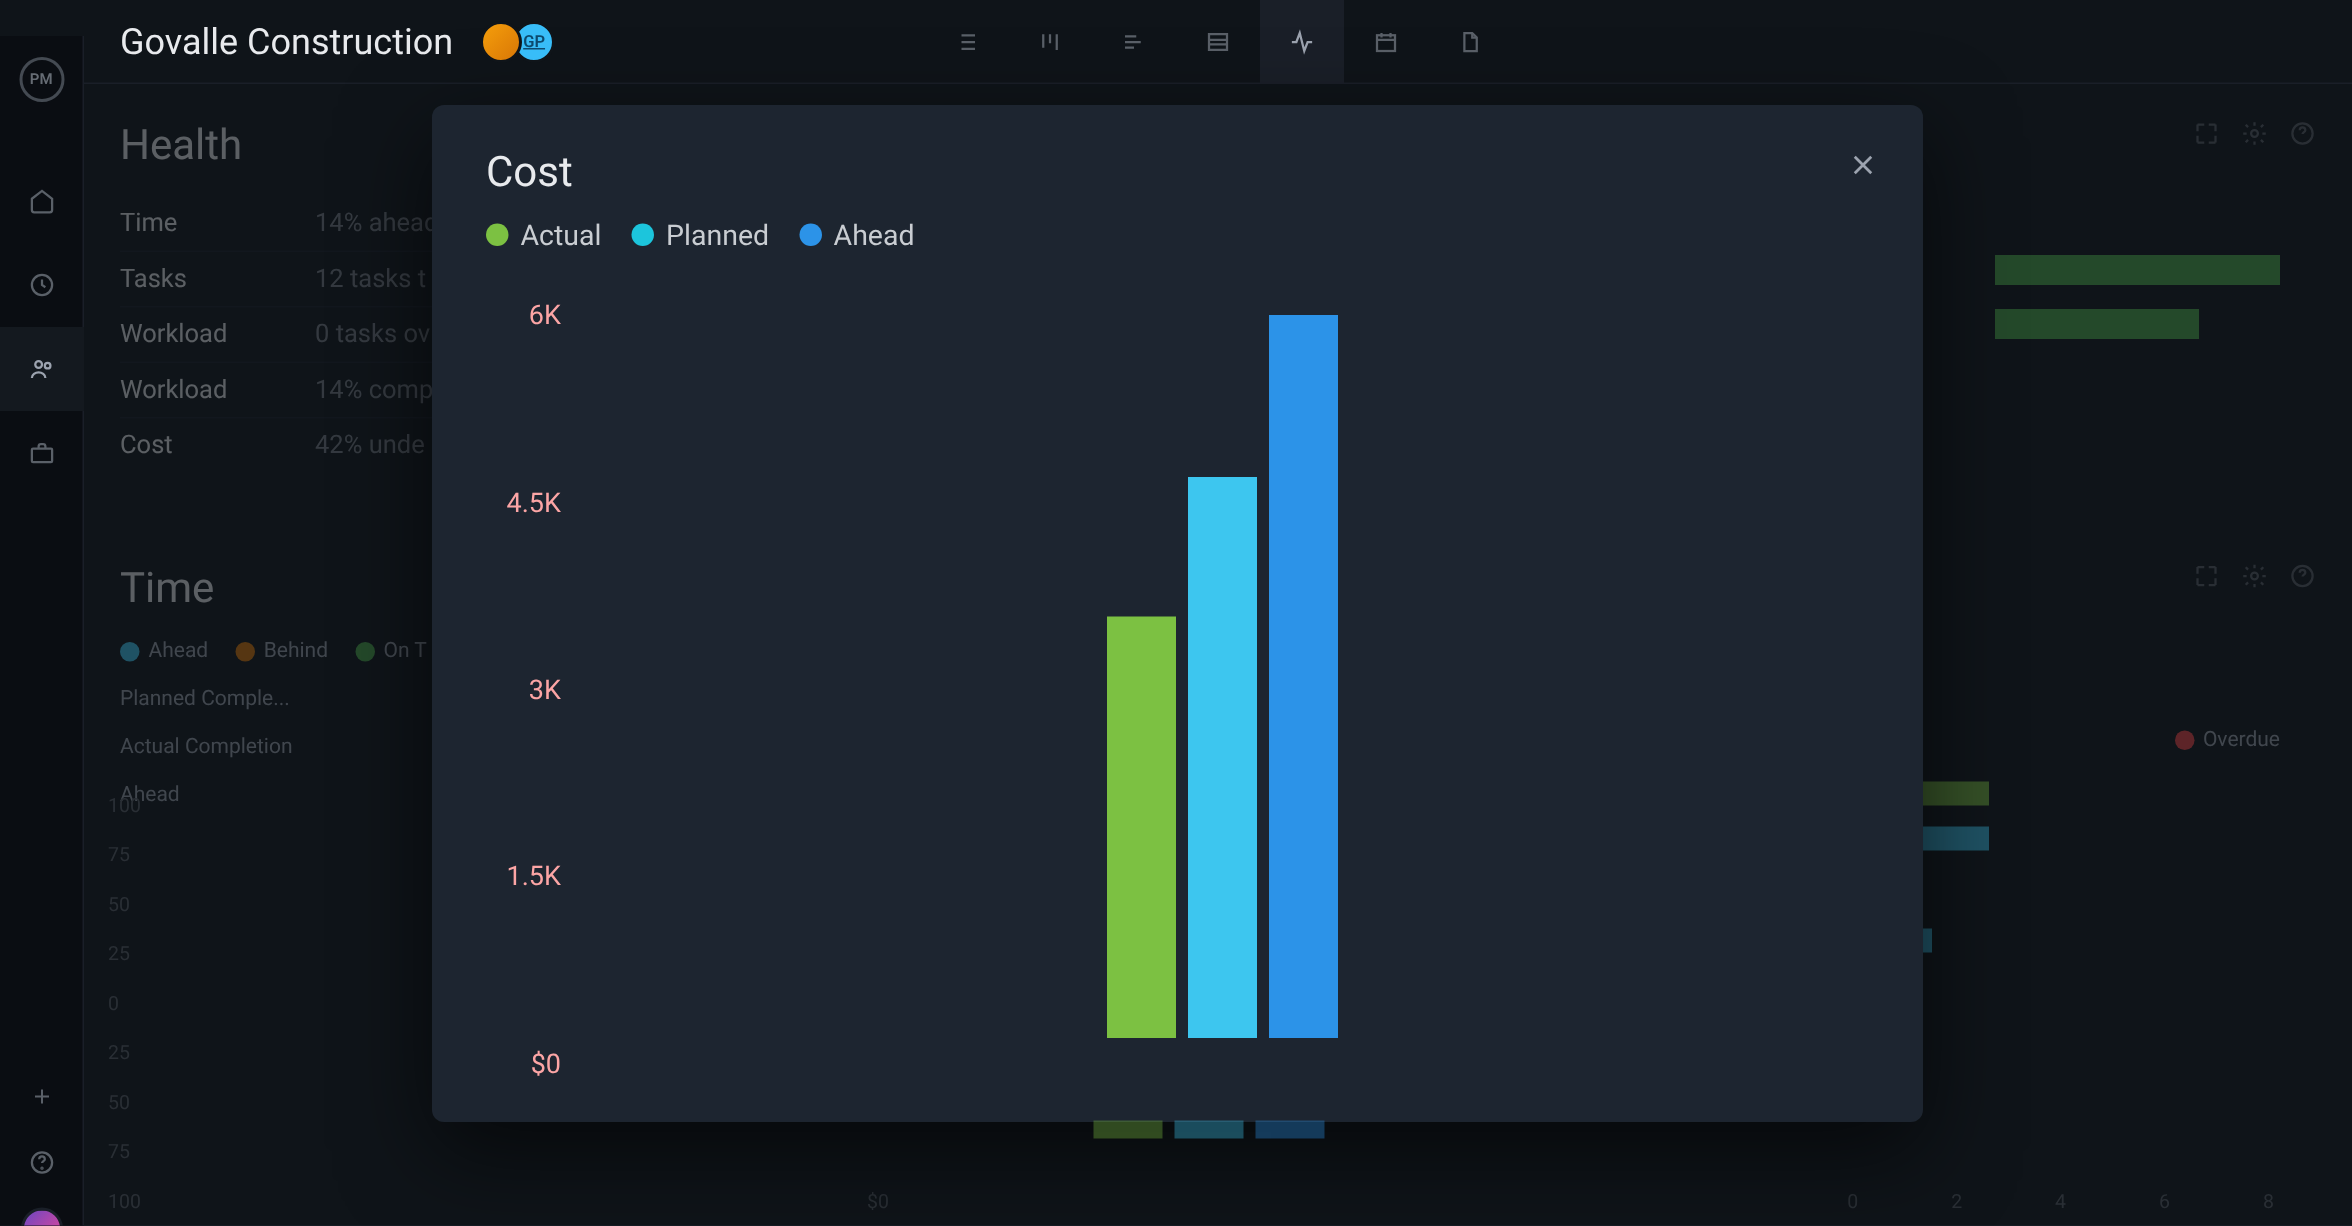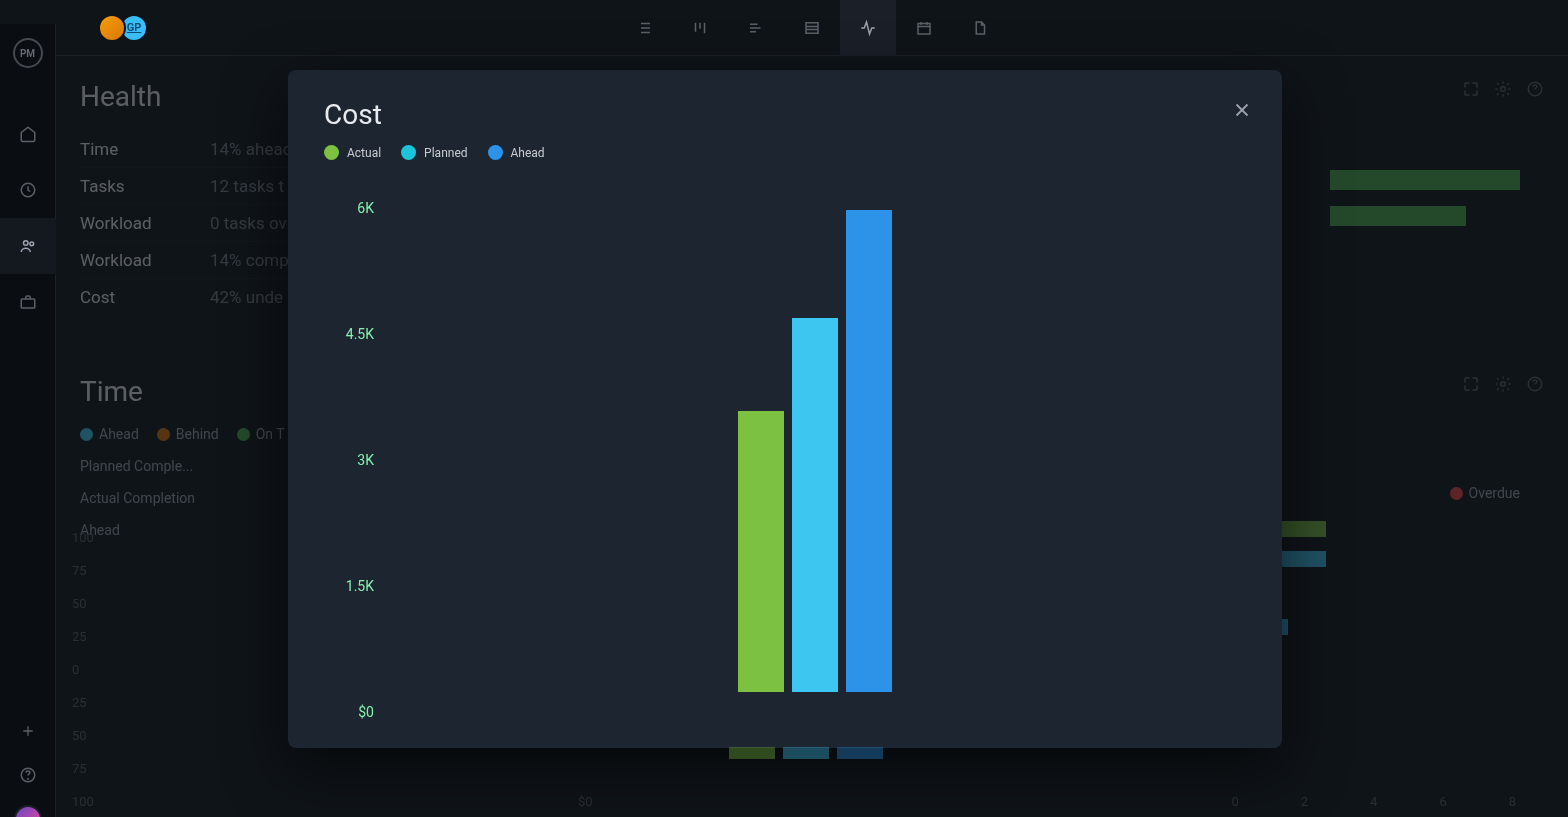--- a/index.html
+++ b/index.html
@@ -147,35 +147,35 @@
       padding: 28px 36px;
     }
     .modal-title { font-size: 28px; font-weight: 400; color: #e8eaed; margin-bottom: 14px;}
     .modal-close {
       position: absolute; top: 28px; right: 28px;
       width: 24px; height: 24px; cursor: pointer;
       display: flex; align-items:center; justify-content:center;
     }
     .modal-close svg { width:22px; height:22px; stroke:#9ca3af; stroke-width:2; fill:none;}
 
-    .modal-legend { display: flex; gap: 20px; align-items: center; font-size: 12px; color: #c9cdd2; margin-bottom: 10px;}
+    .modal-legend { display: flex; gap: 20px; align-items: center; font-size: 19px; color: #c9cdd2; margin-bottom: 10px;}
     .modal-legend .legend-item { display:flex; align-items:center; gap:8px;}
     .modal-legend .dot { width: 15px; height: 15px; border-radius:50%;}
 
     .chart-area {
       position: absolute;
       left: 36px; right: 36px; top: 130px; bottom: 28px;
     }
     .y-axis {
       position: absolute;
       left: 0; top: 0; bottom: 0;
       width: 50px;
       display: flex; flex-direction: column; justify-content: space-between;
     }
-    .y-tick { font-size: 14px; color: #86efac; text-align: right; }
+    .y-tick { font-size: 18px; color: #fca5a5; text-align: right; }
     .plot {
       position: absolute;
       left: 60px; right: 0; top: 10px; bottom: 28px;
     }
     .bars-container {
       position: absolute;
       left: 50%; transform: translateX(-50%);
       bottom: 0;
       display: flex; gap: 8px; align-items: flex-end;
     }
@@ -230,20 +230,21 @@
         <path d="M9.5 9a2.5 2.5 0 115 0c0 1.5-2.5 2-2.5 3.5"></path>
         <circle cx="12" cy="17" r="0.5" fill="#5a6068"></circle>
       </svg>
   </div>
   <div class="avatar">
       <div class="av"></div>
     </div>
 </div>
 
 <div class="top-header">
+  <span class="project-title">Govalle Construction</span>
   <div class="user-badges">
     <div class="user-badge b1"></div>
     <div class="user-badge b2">GP</div>
   </div>
   <div class="top-nav-center">
     <div class="top-nav-item">
         <svg viewBox="0 0 24 24">
           <path d="M8 6h12M8 12h12M8 18h12M4 6h0M4 12h0M4 18h0"></path>
         </svg>
       </div>

